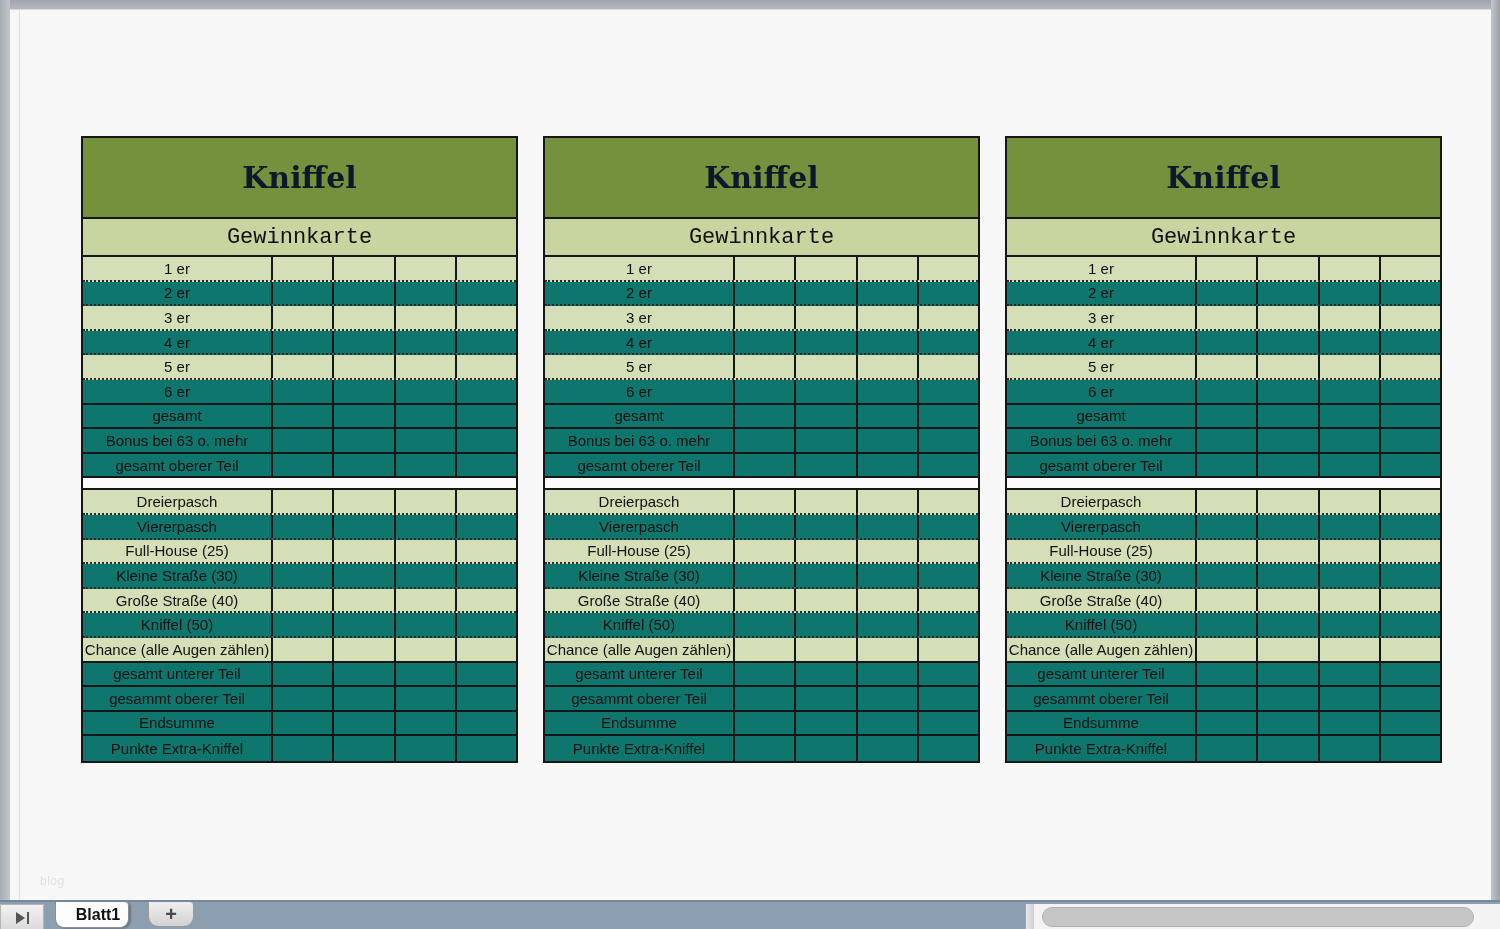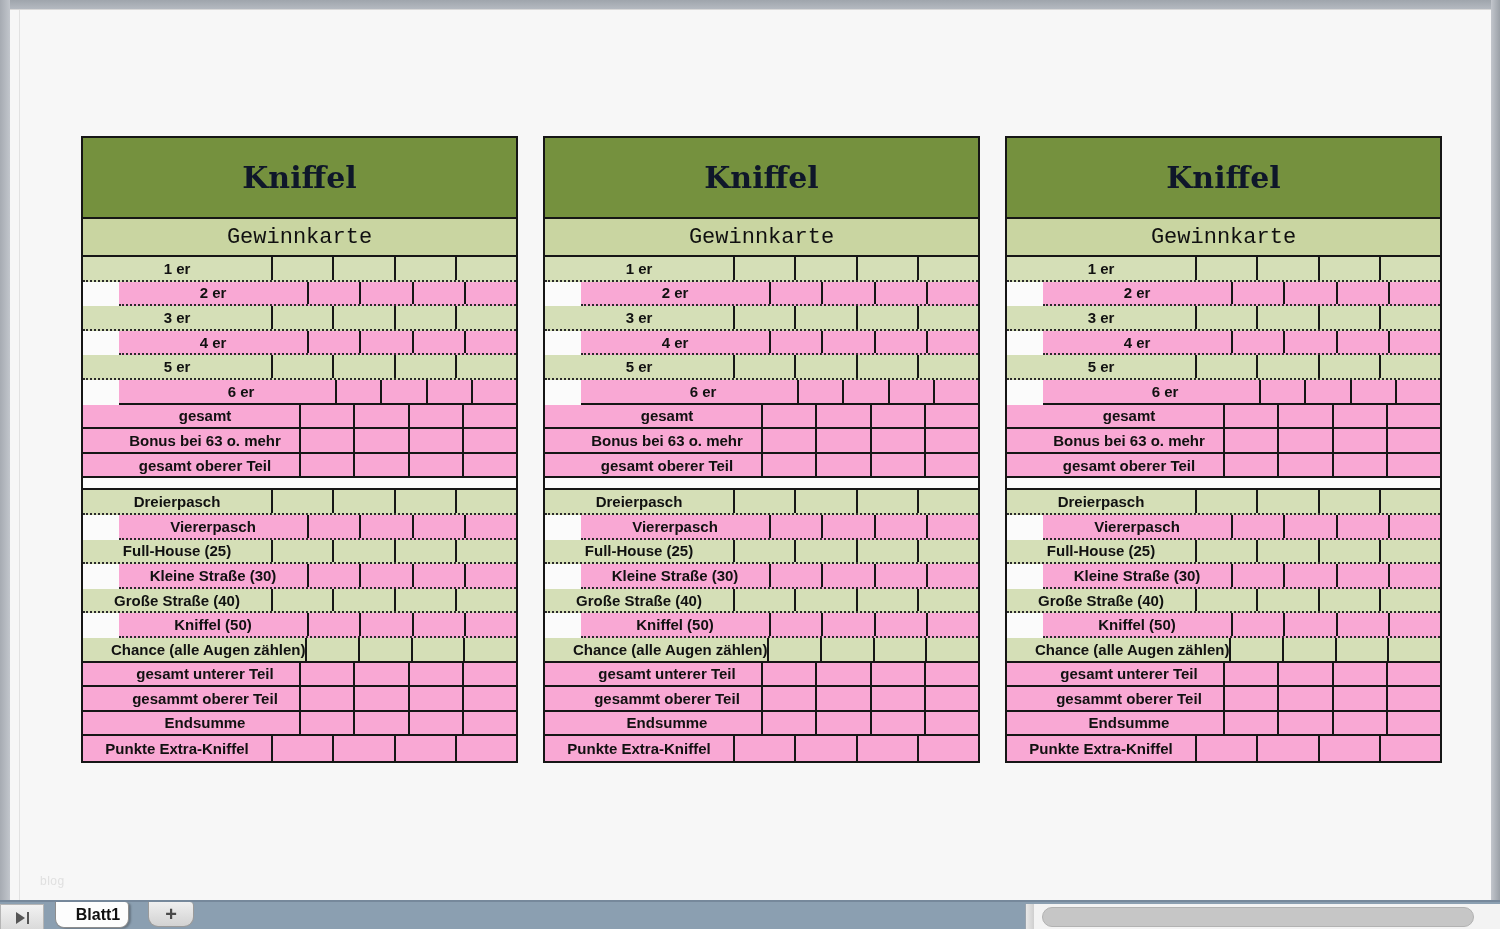--- a/index.html
+++ b/index.html
@@ -32,27 +32,27 @@
                 font-family:"DejaVu Serif","Liberation Serif",serif;
                 font-weight:700; font-size:30px; color:#0f172a; }
   .card-sub   { height:38px; background:#c9d5a1; border-bottom:2px solid #161616;
                 display:flex; align-items:center; justify-content:center;
                 font-family:Liberation Mono, monospace;
                 font-size:22px; color:#101010; }
 
   .row { display:flex; height:24.6px; }
   .row.spacer { height:12px; background:#fbfbfb; }
   .b-dot   { border-bottom:2px dotted #2a2a2a; }
-  .b-solid { border-bottom:2px solid #161616;padding-left:28px; }
+  .b-solid { border-bottom:2px solid #161616; }
   .bg-dark  { background:#d5dfb7; }
-  .bg-light { background:#f9a8d4;margin-left:36px; }
-  .bg-white { background:#f9a8d4; }
+  .bg-light { background:#0f766e; }
+  .bg-white { background:#0f766e; }
 
   .cell-label { flex:0 0 188px; display:flex; align-items:center; justify-content:center;
-                font-size:15px; font-weight:700; color:#111; white-space:nowrap; }
+                font-size:15px; font-weight:400; color:#111; white-space:nowrap; }
   .cell-val   { flex:1 1 0; border-left:2px solid #161616; }
 
   
   .tabbar { position:absolute; left:0; bottom:0; width:1500px; height:29px;
             background:#8b9fb1; border-top:2px solid #76889b; }
   .tabnav { position:absolute; left:0; top:2px; width:44px; height:27px;
             background:linear-gradient(#f2f2f2,#d9d9d9); border:1px solid #b5b5b5;
             display:flex; align-items:center; justify-content:center; gap:2px; }
   .tabnav .tri { width:0; height:0; border-top:6px solid transparent;
                  border-bottom:6px solid transparent; border-left:9px solid #555; }

